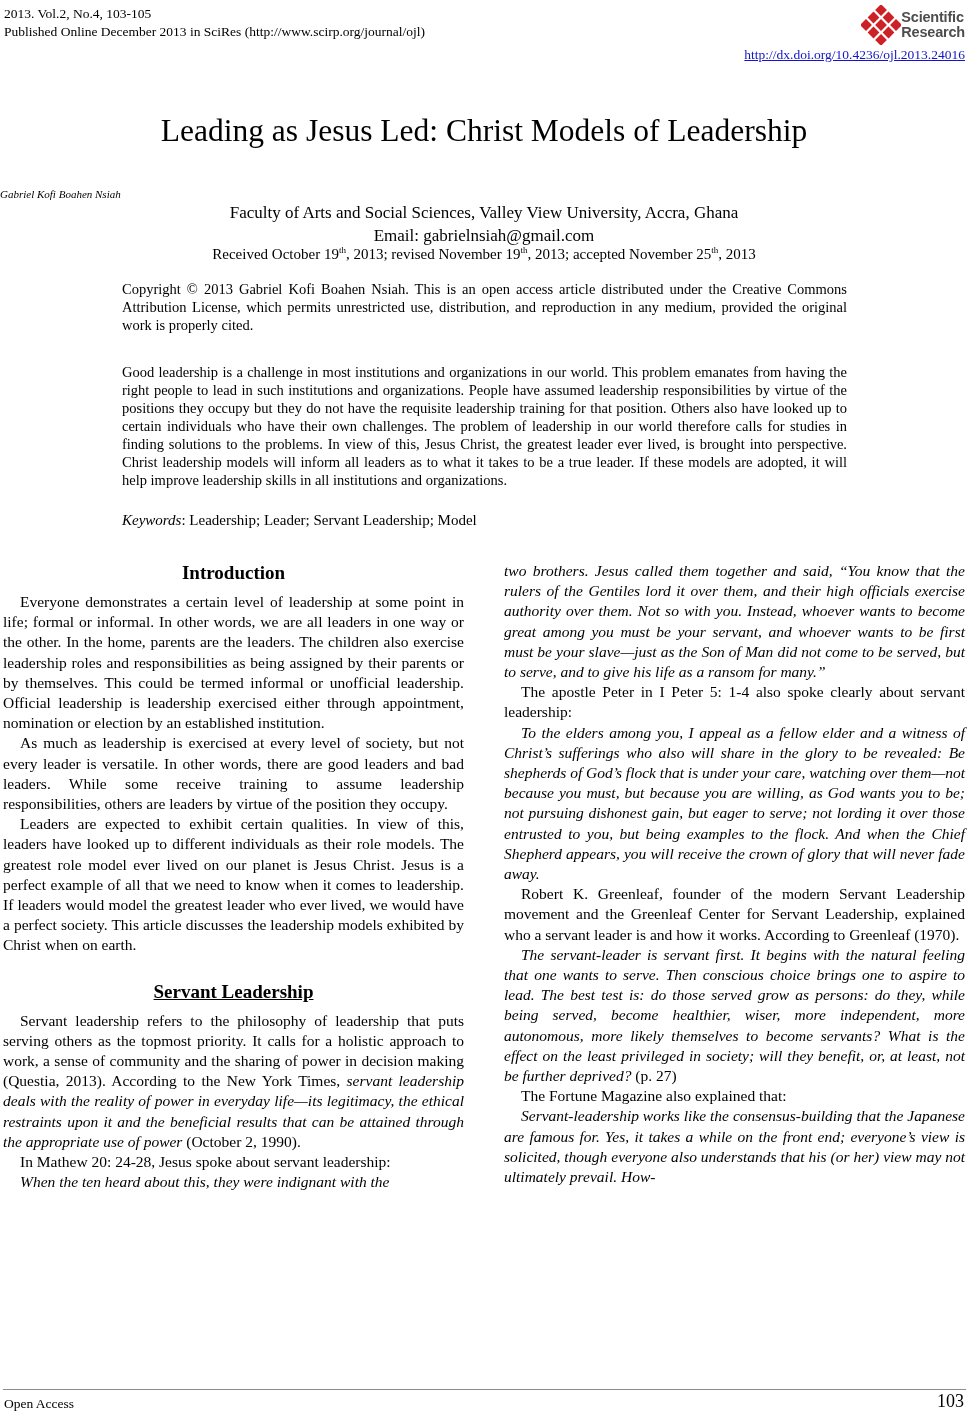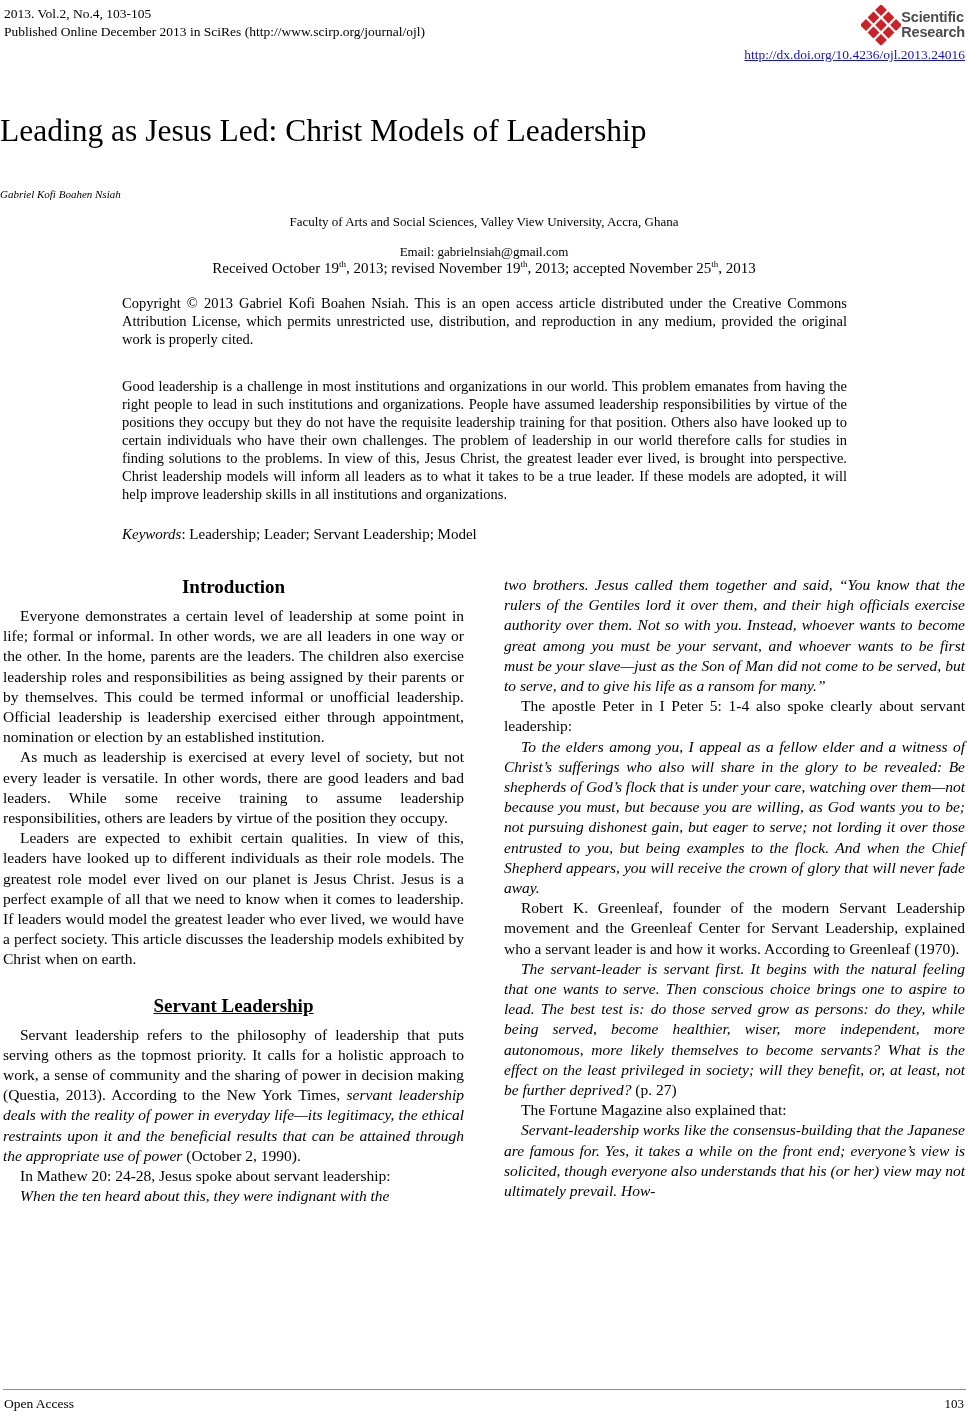--- a/index.html
+++ b/index.html
@@ -13,40 +13,40 @@
   .header-left { font-size:13.5px; line-height:18px; }
   .header-right { text-align:right; }
   .logo-row { display:flex; align-items:center; justify-content:flex-end; }
   .logo-text { font-family:"Liberation Sans","DejaVu Sans",sans-serif; font-size:14.5px; line-height:15px;
                color:var(--color-logo_text,#4d4d4d); text-align:left; font-weight:bold; letter-spacing:-0.2px; }
   .logo-svg { display:block; }
   .logo-svg rect { fill:var(--color-logo_red,#cc2127); }
   .doi { font-size:13.5px; margin-top:2px; }
   .doi a { color:var(--color-link,#1414c8); text-decoration:underline; cursor:pointer; }
   
-  .title { text-align:left; font-size:31.5px; line-height:40px; margin-top:48px; }
+  .title { text-align:center; font-size:31.5px; line-height:40px; margin-top:48px; }
   .author { font-size:11px; margin-top:37px;font-style:italic; }
-  .affil, .email { text-align:center; font-size:13px; margin-top:14px; }
+  .affil, .email { text-align:center; font-size:17px; margin-top:3px; }
   .received { text-align:center; font-size:15px; }
   .received sup, .meta sup { font-size:60%; vertical-align:super; line-height:0; }
   .copyright { margin:17px 121px 0 122px; font-size:14.5px; line-height:18px; text-align:justify; }
   .abstract  { margin:29px 121px 0 122px; font-size:14.5px; line-height:18px; text-align:justify; }
   .keywords  { margin:22px 121px 0 122px; font-size:15px; line-height:18px; }
   .it { font-style:italic; }
   
   .columns { display:flex; gap:40px; margin-top:32px; padding:0 2px 0 3px; }
   .col { width:461px; font-size:15.5px; line-height:20.2px; text-align:justify; }
   .sec-heading { font-size:19px; font-weight:bold; text-align:center; line-height:24px; margin:0 0 7px 0; }
   .sec-heading.later { margin-top:24px;text-decoration:underline; }
   .col p { margin:0; text-indent:17px; }
   .col p.noindent { text-indent:0; }
   
   .footer-rule { position:absolute; left:3px; right:2px; bottom:31px; border-top:1px solid #8c8c8c; }
   .footer-left  { position:absolute; left:4px;  bottom:9px; font-size:13.5px; }
-  .footer-right { position:absolute; right:4px; bottom:9px; font-size:13px;margin-left:36px; }
+  .footer-right { position:absolute; right:4px; bottom:9px; font-size:18px;margin-left:36px; }
 </style>
 </head>
 <body>
 
 <div class="page">
 
   <div class="header">
     <div class="header-left">
       <div>2013. Vol.2, No.4, 103-105</div>
       <div>Published Online December 2013 in SciRes (http://www.scirp.org/journal/ojl)</div>

